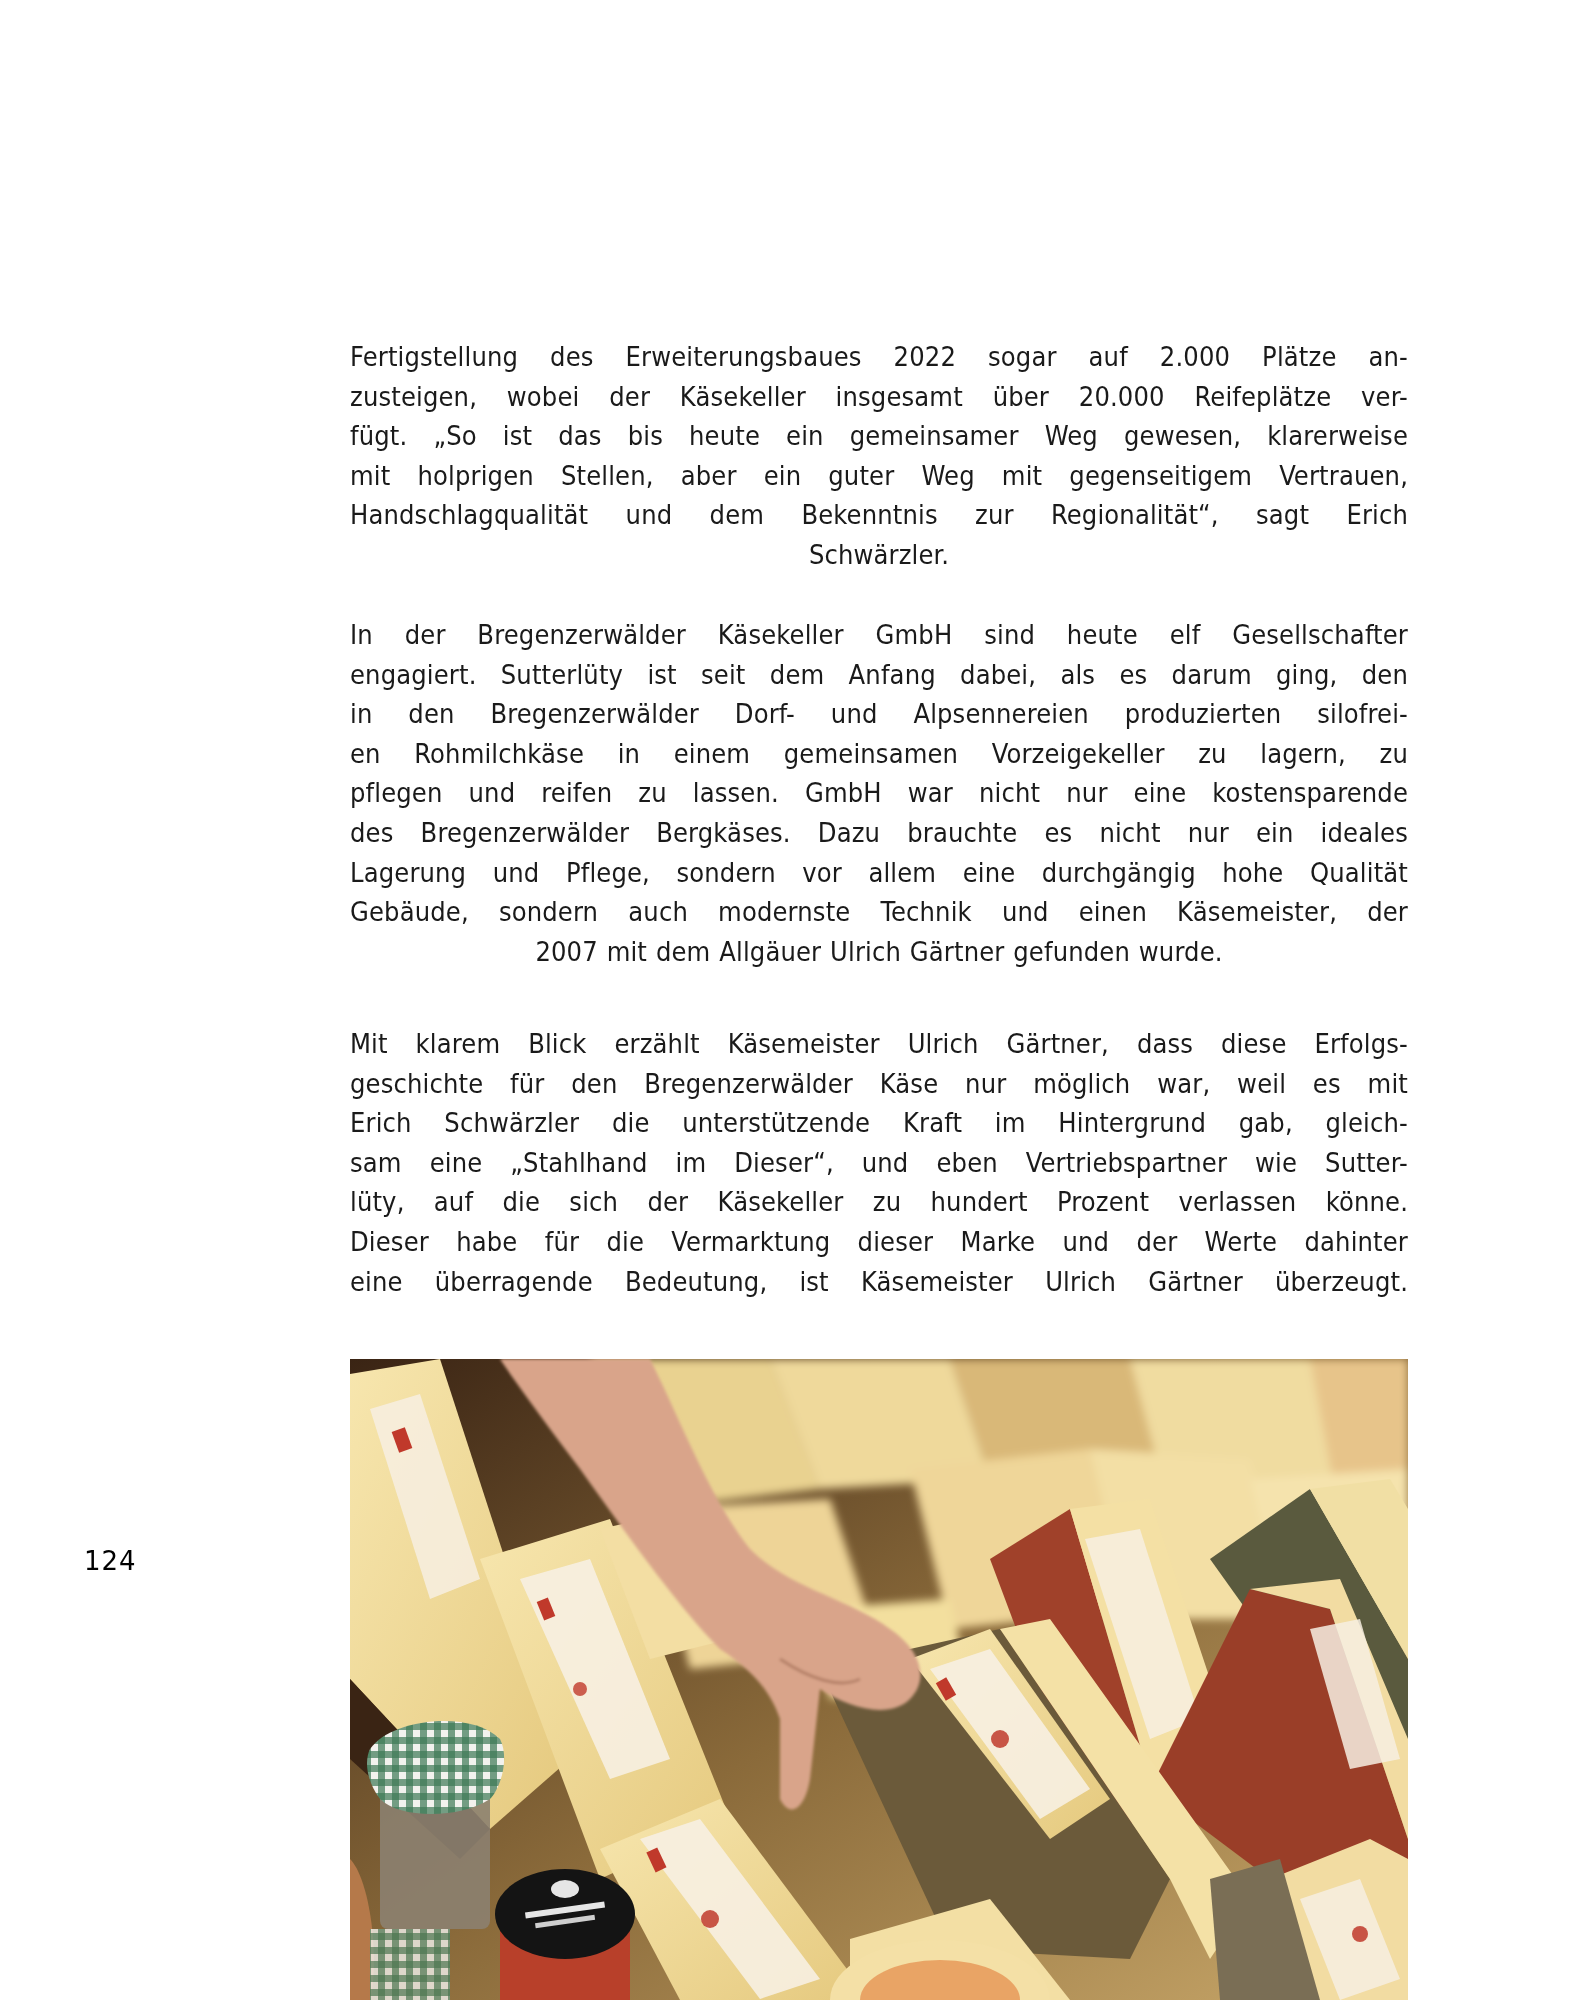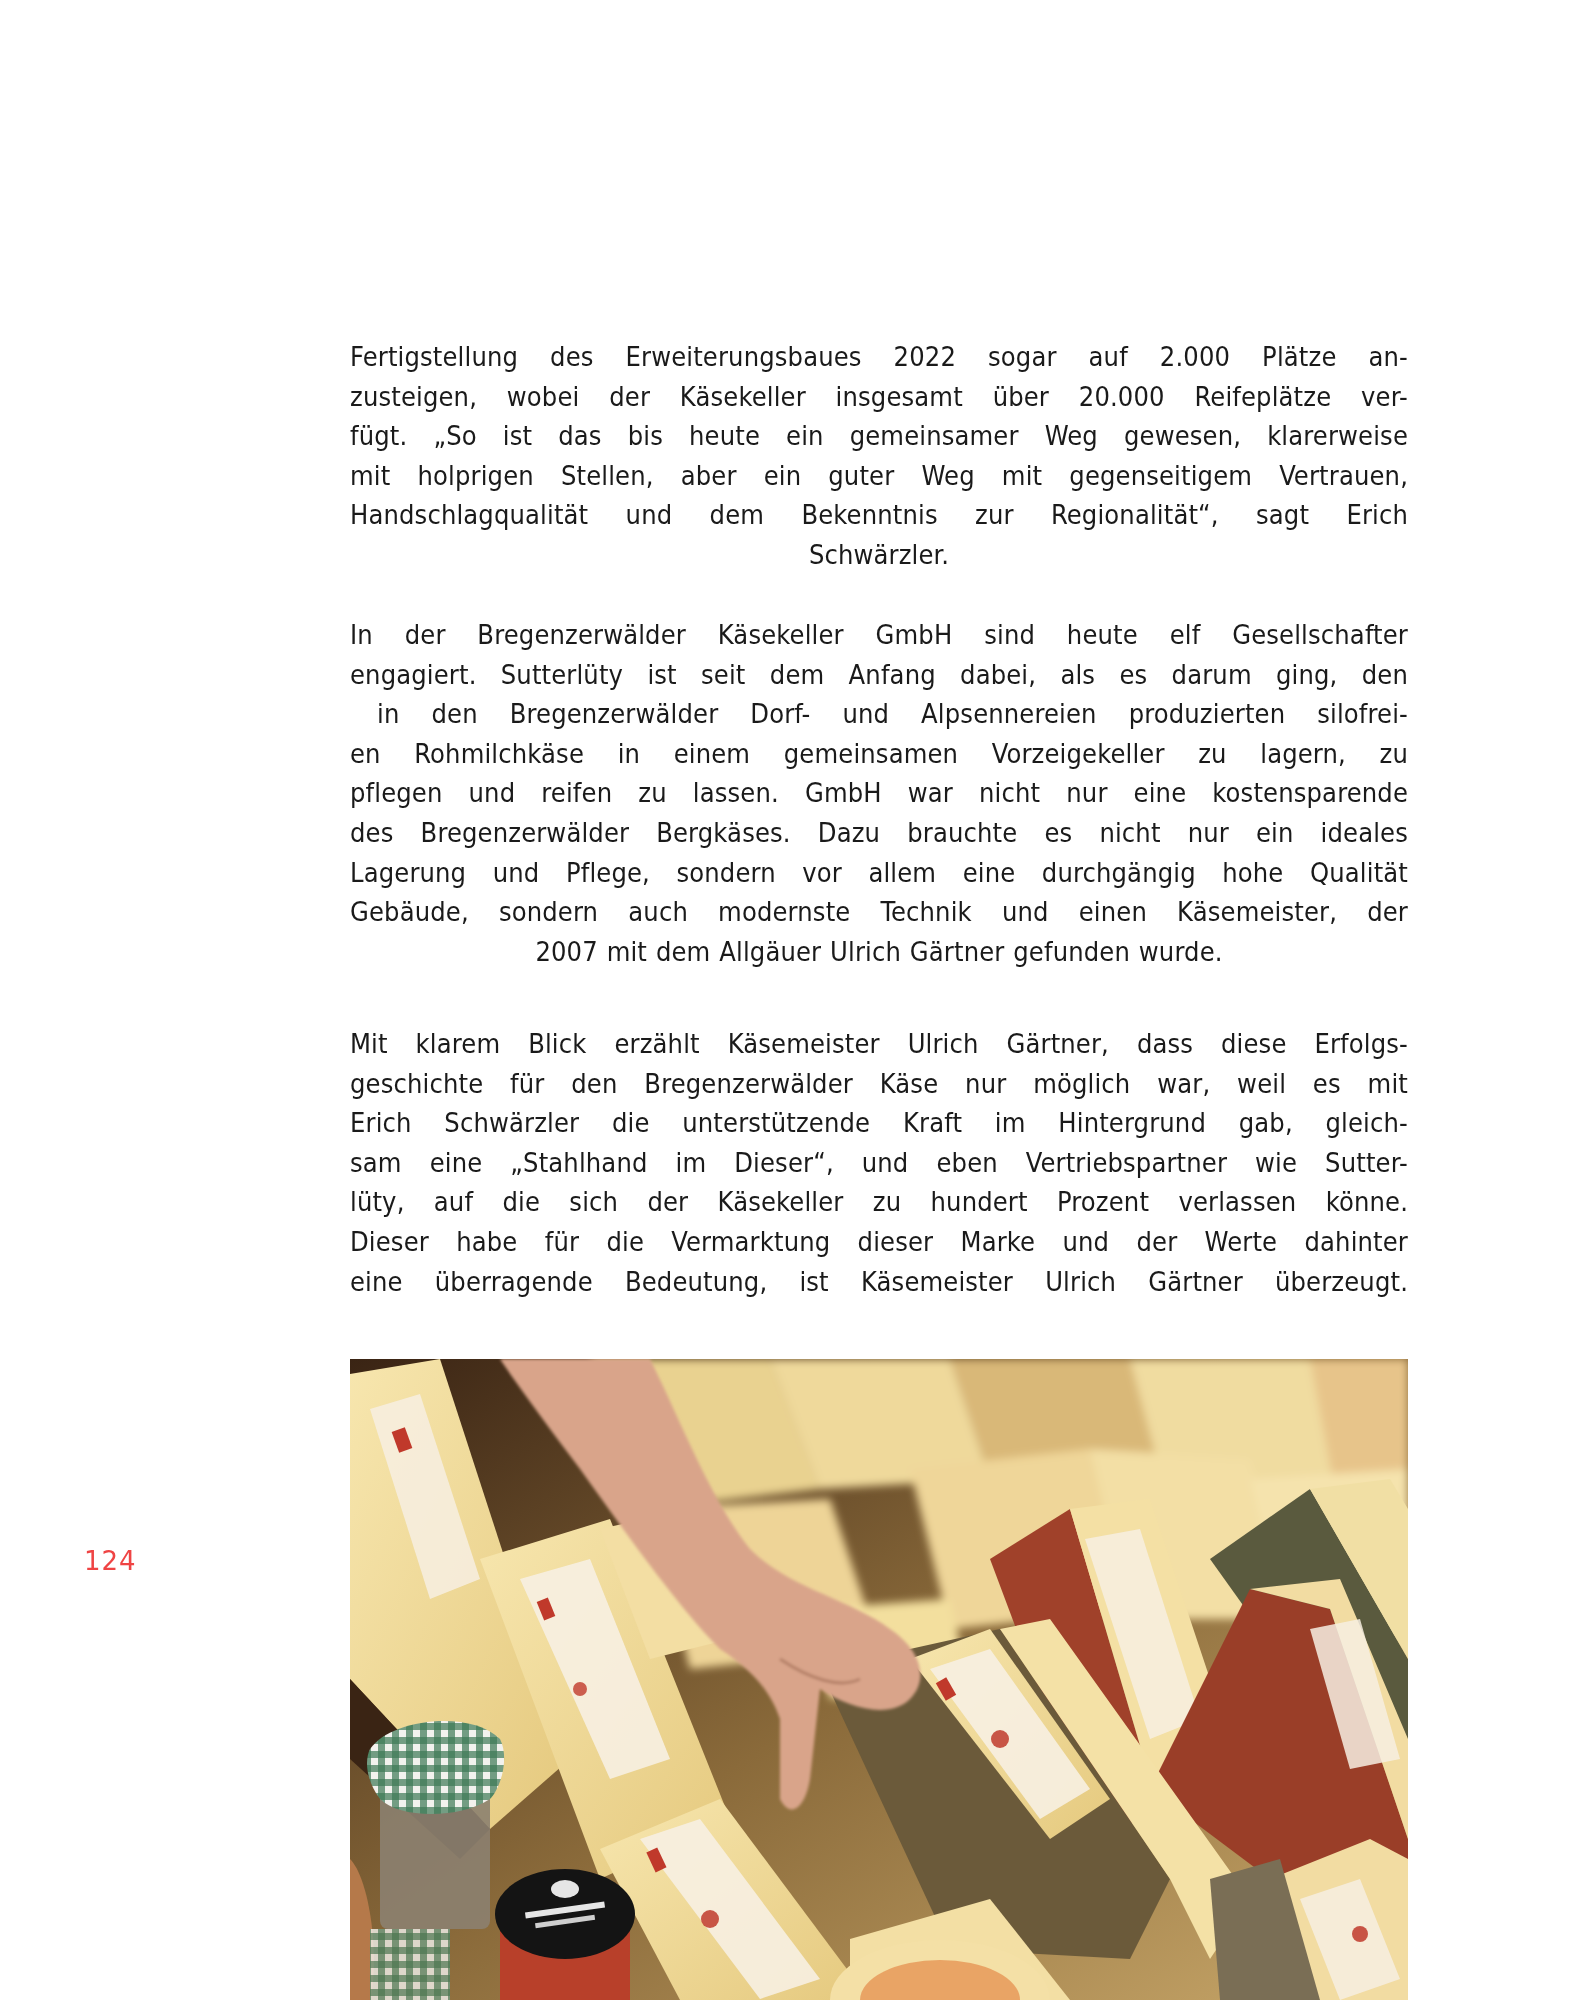--- a/index.html
+++ b/index.html
@@ -42,21 +42,21 @@
     }
     .para .line.center {
       text-align: center;
       text-align-last: center;
     }
     .page-number {
       position: absolute;
       left: 84px;
       top: 1546px;
       font-size: 26px;
-      color: #ef4444;
+      color: #000000;
       letter-spacing: 1px;
     }
     .photo {
       position: absolute;
       left: 350px;
       top: 1359px;
       width: 1058px;
       height: 641px;
       overflow: hidden;
       background: #c9a86a;
@@ -72,21 +72,21 @@
     <span class="line" style="word-spacing: 0px;">zusteigen, wobei der Käsekeller insgesamt über 20.000 Reifeplätze ver-</span>
     <span class="line" style="word-spacing: 0px;">fügt. „So ist das bis heute ein gemeinsamer Weg gewesen, klarerweise</span>
     <span class="line" style="word-spacing: 0px;">mit holprigen Stellen, aber ein guter Weg mit gegenseitigem Vertrauen,</span>
     <span class="line" style="word-spacing: 0px;">Handschlagqualität und dem Bekenntnis zur Regionalität“, sagt Erich</span>
     <span class="line center">Schwärzler.</span>
   </div>
 
   <div class="para p2">
     <span class="line" style="word-spacing: 0px;">In der Bregenzerwälder Käsekeller GmbH sind heute elf Gesellschafter</span>
     <span class="line" style="word-spacing: 0px;">engagiert. Sutterlüty ist seit dem Anfang dabei, als es darum ging, den</span>
-    <span class="line" style="word-spacing: 0px; margin-left: 27px;">in den Bregenzerwälder Dorf- und Alpsennereien produzierten silofrei-</span>
+    <span class="line" style="word-spacing: 0px;">in den Bregenzerwälder Dorf- und Alpsennereien produzierten silofrei-</span>
     <span class="line" style="word-spacing: 0px;">en Rohmilchkäse in einem gemeinsamen Vorzeigekeller zu lagern, zu</span>
     <span class="line" style="word-spacing: 0px;">pflegen und reifen zu lassen. GmbH war nicht nur eine kostensparende</span>
     <span class="line" style="word-spacing: 0px;">des Bregenzerwälder Bergkäses. Dazu brauchte es nicht nur ein ideales</span>
     <span class="line" style="word-spacing: 0px;">Lagerung und Pflege, sondern vor allem eine durchgängig hohe Qualität</span>
     <span class="line" style="word-spacing: 0px;">Gebäude, sondern auch modernste Technik und einen Käsemeister, der</span>
     <span class="line center">2007 mit dem Allgäuer Ulrich Gärtner gefunden wurde.</span>
   </div>
 
   <div class="para p3">
     <span class="line" style="word-spacing: 0px;">Mit klarem Blick erzählt Käsemeister Ulrich Gärtner, dass diese Erfolgs-</span>

